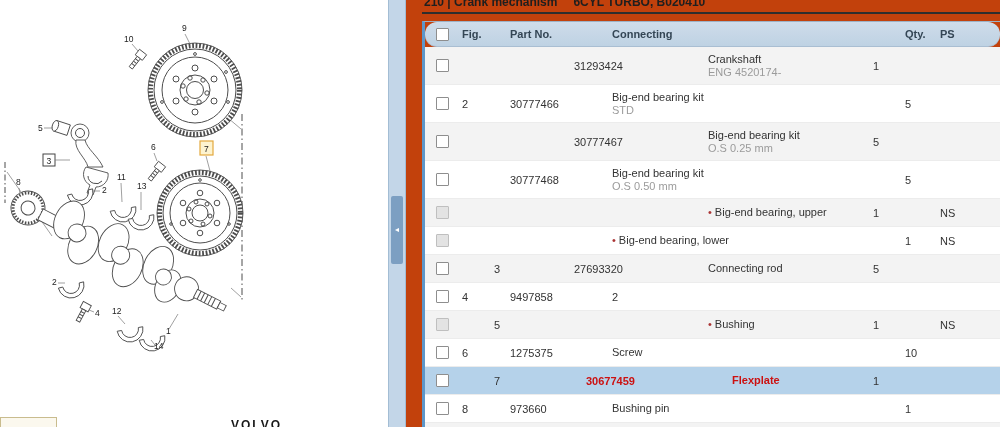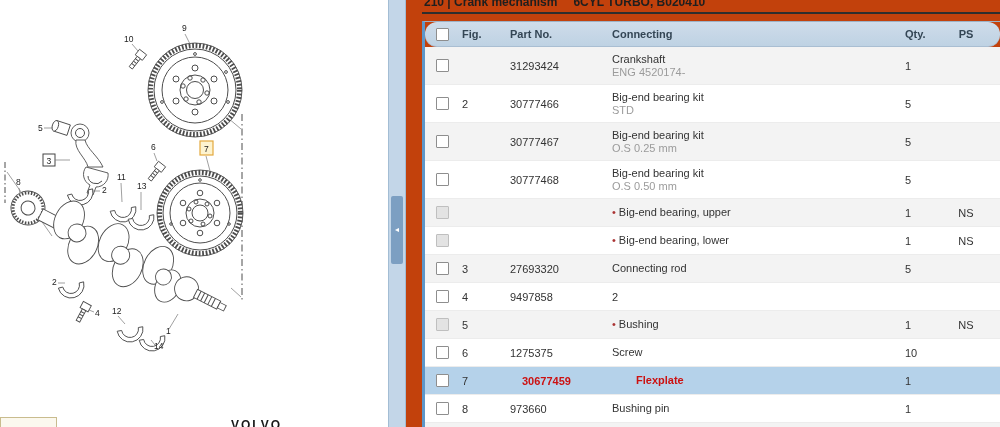--- a/index.html
+++ b/index.html
@@ -26,30 +26,30 @@
   .page-title { display:flex; gap:16px; margin-top:-5px; padding:0 0 3px 2px;
                 font-size:12px; font-weight:bold; color:#1f1f1f;
                 border-bottom:2px solid #2e2e2e; width:100%; }
 
   .parts-table { margin-top:7px; border-top:1px solid #9db2c6; border-left:3px solid #5e96c8; }
   .trow { display:flex; align-items:center; font-size:11px; color:#333; }
   .thead { height:25px; background:linear-gradient(#cfdcea,#bed2e3); font-weight:bold; color:#344655;
            border-bottom:1px solid #a9bed2;border-radius:12px; }
   .body-row { min-height:28px; border-bottom:1px solid #ececec; background:#fff; cursor:default; }
   .body-row.tall { min-height:38px; }
-  .body-row.dark { background:#f3f3f3; }
+  .body-row.dark { background:#f3f3f3;gap:32px; }
   .body-row.selected { background:#b5d2ea; }
   .body-row.selected .part, .body-row.selected .desc-main { color:#cc1111; font-weight:bold;margin-left:12px; }
 
   .col-check { width:37px; padding-left:11px; display:flex; align-items:center; }
   .col-fig   { width:48px; }
   .col-part  { width:102px; }
   .col-desc  { flex:1; line-height:13px; }
   .col-qty   { width:35px; text-align:left; }
-  .col-ps    { width:60px; text-align:center; padding-right:8px; }
+  .col-ps    { width:60px; text-align:left; padding-right:8px; }
 
   .cbx { display:inline-block; width:13px; height:13px; background:#fff;
          border:1px solid #8e8e8e; border-radius:1px; cursor:pointer; }
   .cbx.disabled { background:#e3e3e3; border-color:#bfbfbf; cursor:default; }
 
   .bullet { color:#aa3333; margin-right:3px; }
   .sub { color:#9b9b9b; }
 
   
   svg { display:block; }

